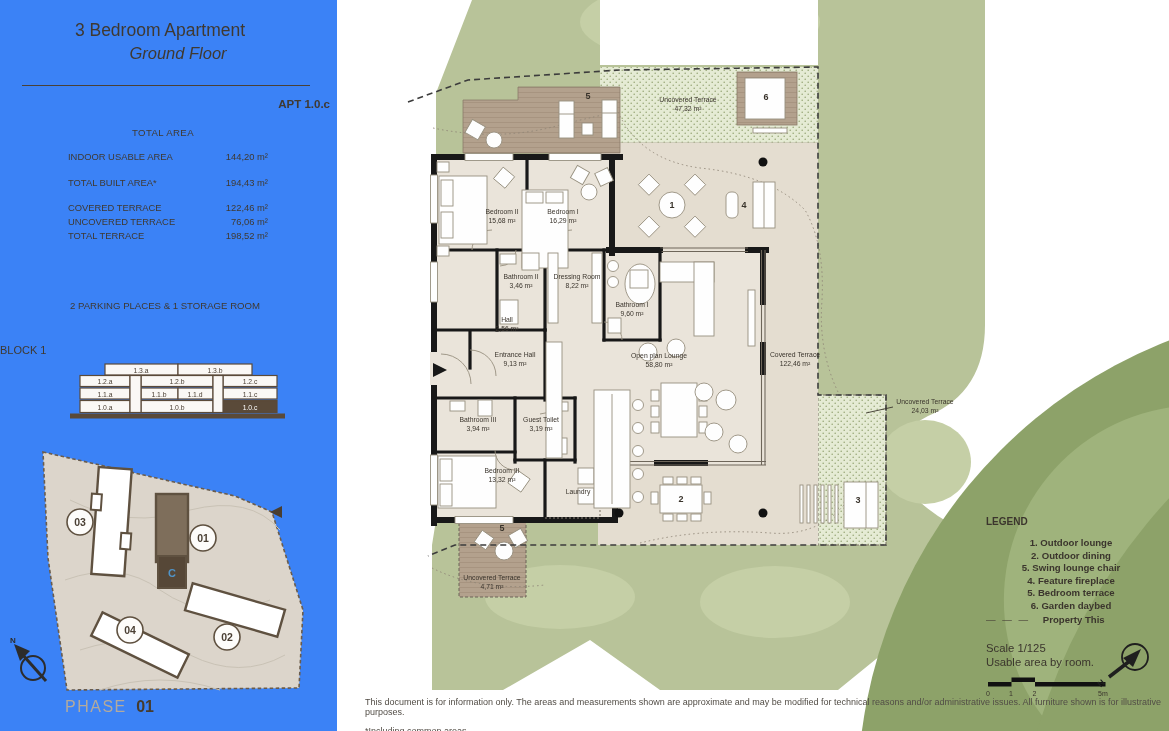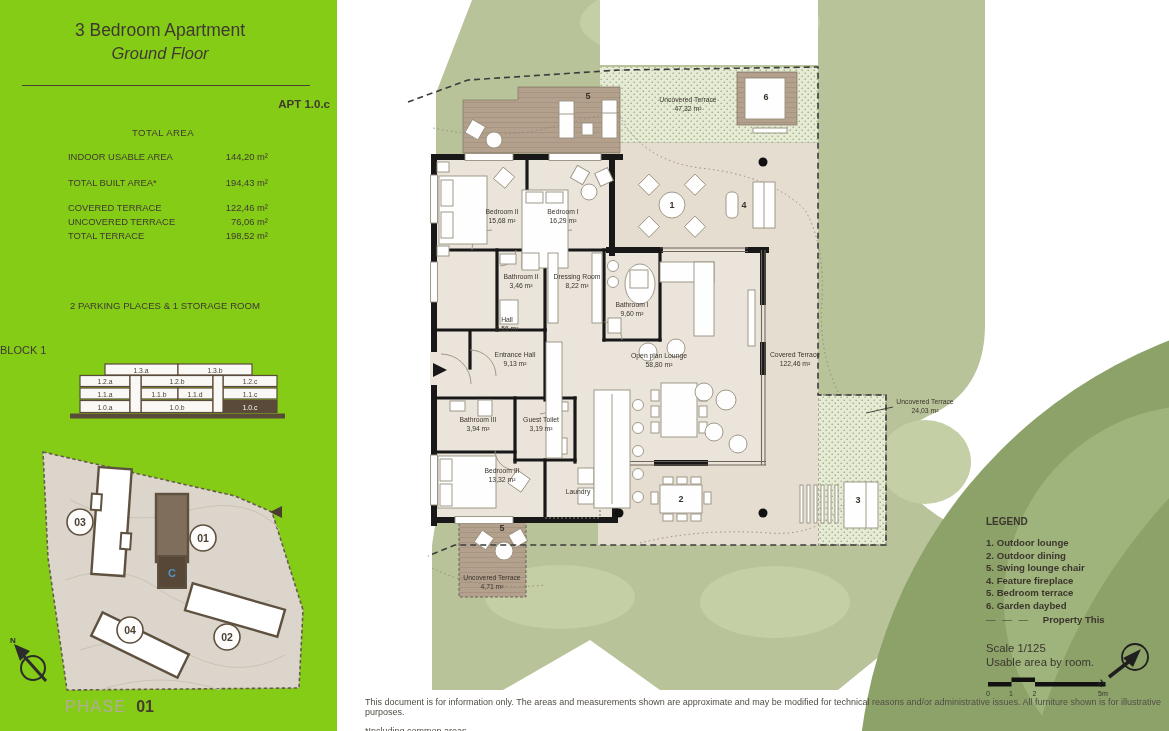--- a/index.html
+++ b/index.html
@@ -1,23 +1,23 @@
 <!DOCTYPE html>
 <html><head>
 <meta charset="utf-8">
 <style>
   html,body{margin:0;padding:0;background:#ffffff;}
   #page{position:relative;width:1169px;height:731px;overflow:hidden;
         font-family:"Liberation Sans",sans-serif;color:#3b352d;background:#ffffff;}
   
-  .sidebar{position:absolute;left:0;top:0;width:337px;height:731px;background:#84cc16;}
+  .sidebar{position:absolute;left:0;top:0;width:337px;height:731px;background:#3b82f6;}
   .s-title{position:absolute;left:0;top:20px;width:320px;text-align:center;
            font-size:17.5px;color:#3f3931;}
   .s-sub{position:absolute;left:0;top:44px;width:320px;text-align:center;
-         font-size:16.5px;font-style:italic;color:#3f3931;}
+         font-size:16.5px;font-style:italic;color:#3f3931;padding-left:18px;}
   .s-rule{position:absolute;left:22px;top:85px;width:288px;border-top:1.6px solid #4a4136;}
   .s-apt{position:absolute;left:0;top:98px;width:330px;text-align:right;
          font-size:11.5px;font-weight:600;color:#3f3931;}
   .s-totarea{position:absolute;left:0;top:127px;width:326px;text-align:center;
              font-size:9.6px;letter-spacing:.4px;color:#3f3931;}
   .s-row{position:absolute;left:68px;width:200px;display:flex;justify-content:space-between;
          font-size:9.4px;color:#3f3931;text-align:right;}
   .s-park{position:absolute;left:0;top:300px;width:330px;text-align:center;font-size:9.6px;color:#3f3931;}
   .s-block-h{position:absolute;left:0;top:344px;width:320px;text-align:left;font-size:11px;color:#3f3931;}
   .blocksvg{position:absolute;left:50px;top:362px;}
@@ -32,21 +32,21 @@
   .wallI{stroke:#181818;stroke-width:3.2;}
   .glass{stroke:#6e665a;stroke-width:1.1;fill:none;}
   .fw{fill:#fefefe;stroke:#97907f;stroke-width:.9;}
   .fwn{fill:none;stroke:#97907f;stroke-width:.9;}
   .rl{font:6.8px "Liberation Sans",sans-serif;fill:#3b352d;text-anchor:middle;}
   .mk{font:bold 9px "Liberation Sans",sans-serif;fill:#39332b;text-anchor:middle;}
   .dotpath{fill:none;stroke:#8f8576;stroke-width:.9;stroke-dasharray:1.5,3;}
   
   .legend{position:absolute;left:986px;top:516px;width:170px;}
   .legend h4{margin:0 0 10px 0;font-size:10px;color:#3b352d;}
-  .legend .li{font-size:9.6px;font-weight:bold;color:#3b352d;line-height:12.6px;}
+  .legend .li{font-size:9.6px;font-weight:bold;color:#3b352d;line-height:12.6px;text-align:center;}
   .plimit{position:absolute;left:986px;top:614px;font-size:9.6px;font-weight:bold;color:#3b352d;}
   .plimit .dash{letter-spacing:2px;font-weight:normal;margin-right:10px;color:#4a443a;}
   .scaletxt{position:absolute;left:986px;top:641px;font-size:11.3px;color:#3b352d;line-height:14px;}
   .scalebar{position:absolute;left:984px;top:674px;}
   .tick{font:7px "Liberation Sans",sans-serif;fill:#3b352d;}
   .compass2{position:absolute;left:1093px;top:636px;}
   
   .foot1{position:absolute;left:365px;top:697px;width:800px;font-size:9px;color:#524d46;}
   .foot2{position:absolute;left:365px;top:726px;width:400px;font-size:9px;color:#524d46;text-decoration:underline;}
 </style>

